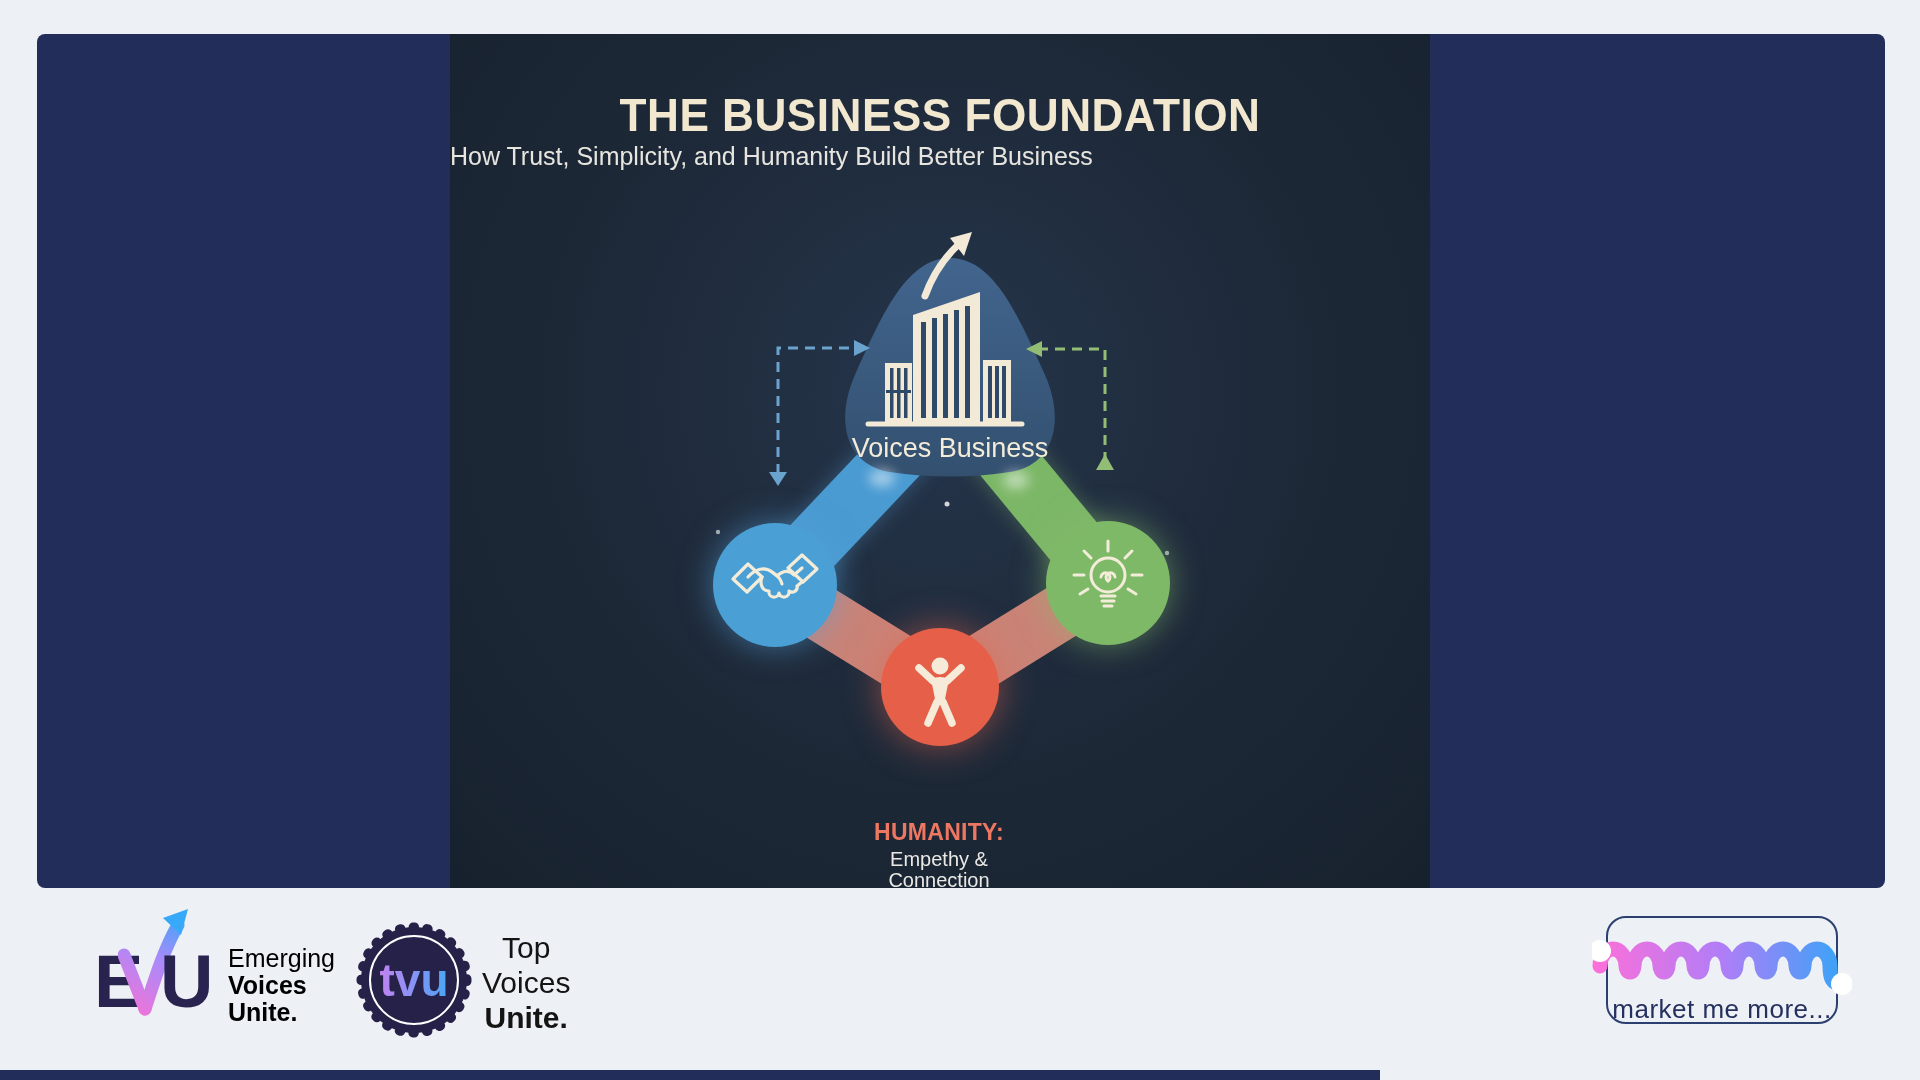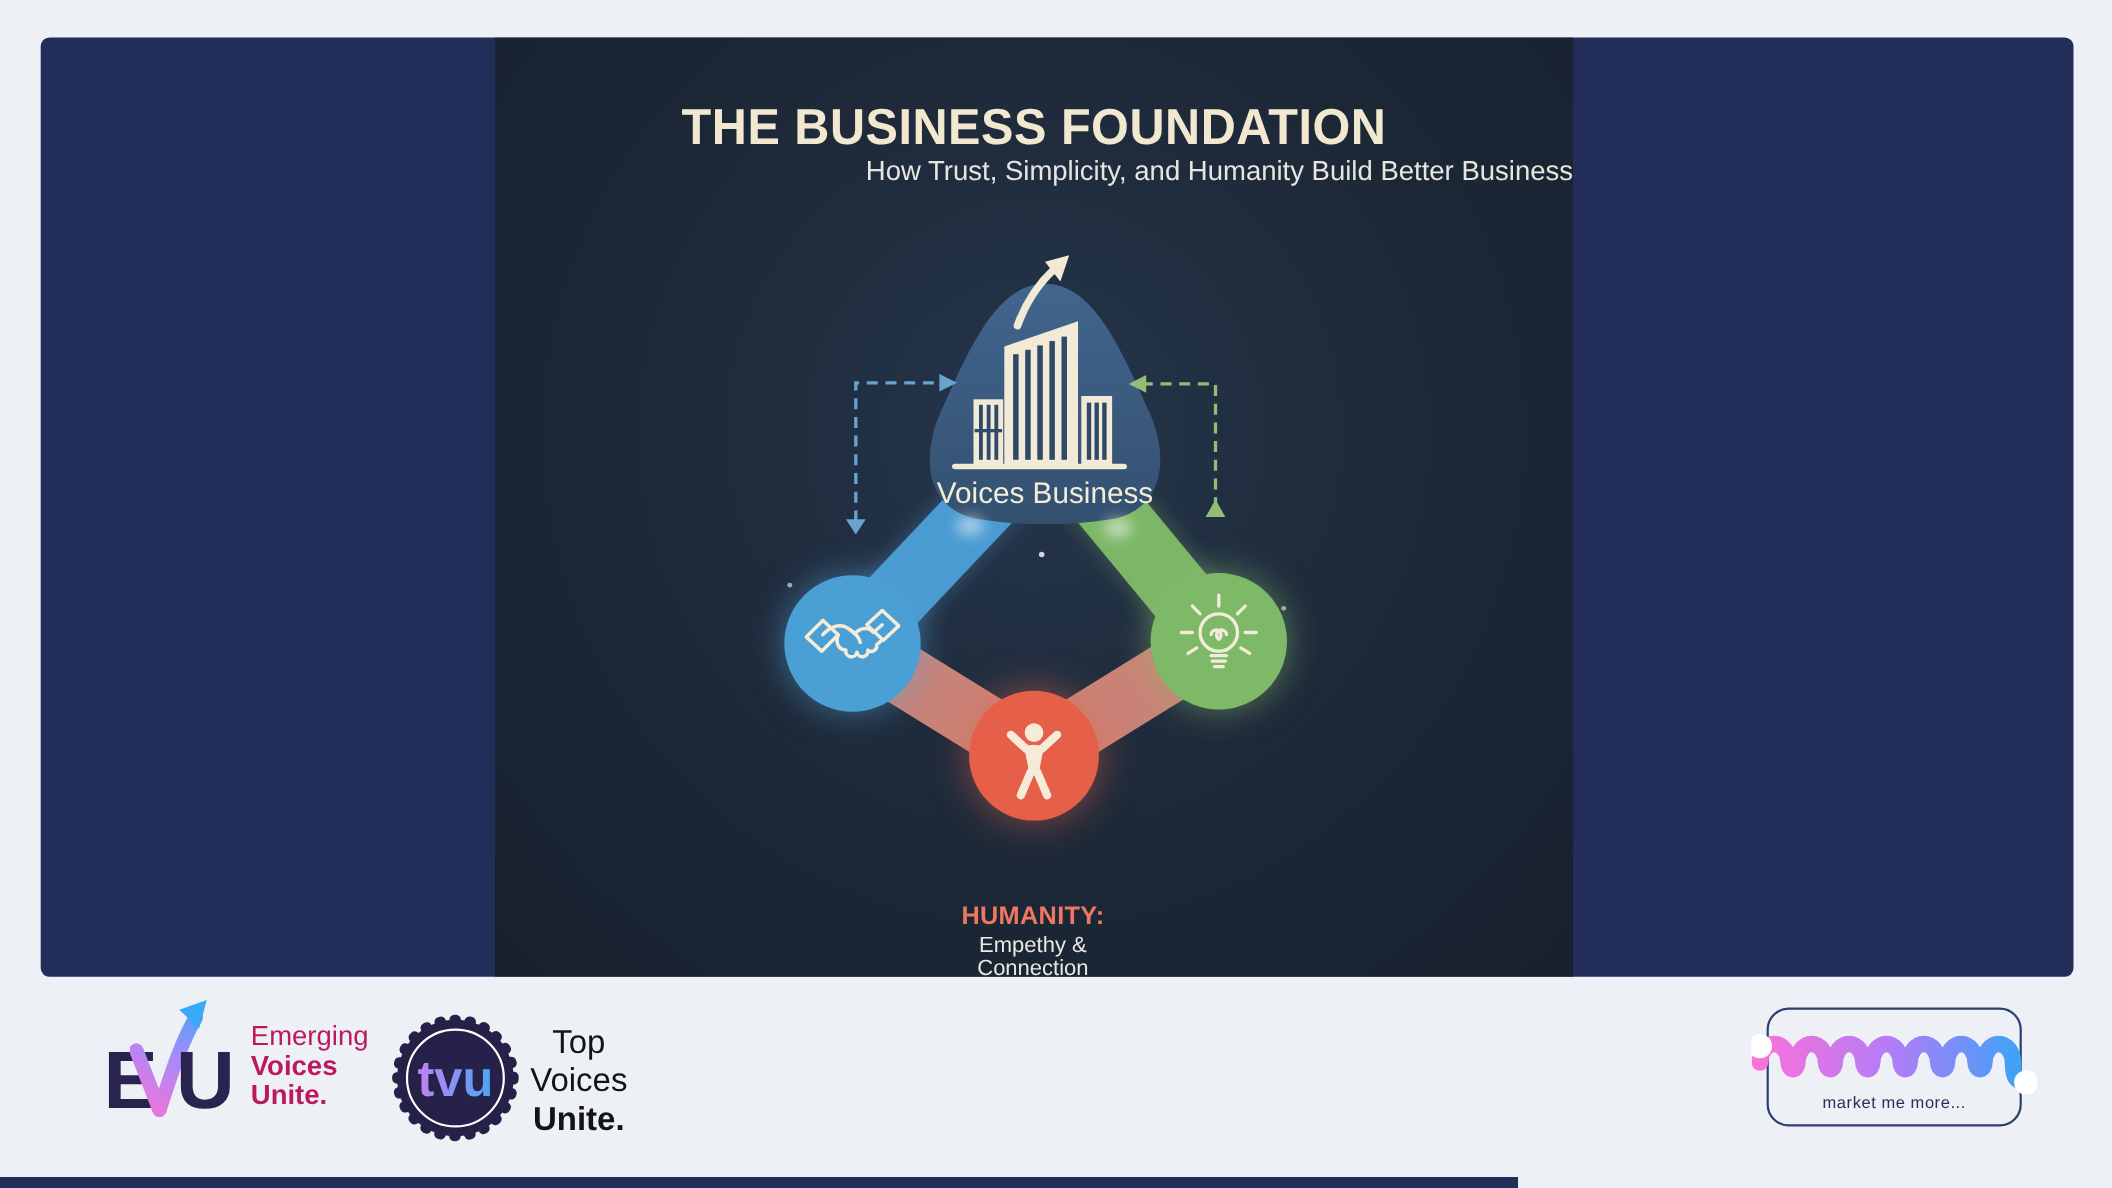--- a/index.html
+++ b/index.html
@@ -9,21 +9,21 @@
 
   
   .card { position:absolute; left:37px; top:34px; width:1848px; height:854px;
           background:#222d59; border-radius:8px; overflow:hidden; }
   .art  { position:absolute; left:413px; top:0; width:980px; height:854px;
           background:radial-gradient(ellipse at 50% 42%, #25354b 0%, #1d2837 55%, #17212e 100%); }
 
   .ig-title { position:absolute; top:54px; left:0; width:100%; text-align:center;
               font-size:46px; font-weight:700; letter-spacing:.5px; color:#f2e8cf;
               transform:scaleX(.96); }
-  .ig-subtitle { position:absolute; top:108px; left:0; width:100%; text-align:right;
+  .ig-subtitle { position:absolute; top:108px; left:0; width:100%; text-align:left;
               font-size:25px; font-weight:400; color:#e7e5df; }
 
   .diagram { position:absolute; left:0; top:0; width:980px; height:854px; }
 
   .bb-label { position:absolute; left:500px; top:399px; transform:translateX(-50%);
               font-size:27px; color:#f3ecd9; white-space:nowrap; }
 
   .node-label { position:absolute; transform:translateX(-50%); text-align:center; white-space:nowrap; }
   .node-title { font-size:23px; font-weight:700; letter-spacing:.3px; }
   .node-desc  { font-size:20px; color:#e9e8e4; margin-top:3px; }
@@ -31,34 +31,34 @@
   .lbl-simplicity { left:678px; top:641px; }
   .lbl-humanity   { left:489px; top:741px;margin-top:44px; }
   .lbl-humanity .node-desc { line-height:21px; }
 
   
   .evu-logo { position:absolute; left:94px; top:905px; width:250px; height:120px; }
   .evu-letter { position:absolute; font-size:74px; font-weight:700; color:#29234f; line-height:70px; }
   .evu-e { left:0; top:42px; }
   .evu-u { left:66px; top:42px; }
   .evu-v-svg { position:absolute; left:24px; top:0; }
-  .evu-text { position:absolute; left:134px; top:24px; font-size:25px; line-height:27px; color:#be185d; }
+  .evu-text { position:absolute; left:134px; top:40px; font-size:25px; line-height:27px; color:#000000; }
   .evu-text .b { font-weight:700; }
 
   .tvu-logo { position:absolute; left:356px; top:922px; width:240px; height:116px; }
   .tvu-badge-svg { position:absolute; left:0; top:0; }
   .tvu-text { position:absolute; left:126px; top:8px; font-size:30px; line-height:35px; color:#141414;text-align:center; }
   .tvu-text .b { font-weight:700; }
 
   .mmm-logo { position:absolute; left:1592px; top:912px; width:262px; height:125px; }
   .mmm-frame { position:absolute; left:14px; top:4px; width:232px; height:108px;
                border:2.5px solid #2c406f; border-radius:20px; }
   .mmm-squiggle-svg { position:absolute; left:0; top:8px; }
   .mmm-tagline { position:absolute; left:14px; top:82px; width:232px; text-align:center;
-                 font-size:15px; letter-spacing:.5px; color:#25305e; }
+                 font-size:26px; letter-spacing:.5px; color:#25305e; }
 
   .bottom-strip { position:absolute; left:0; top:1070px; width:1380px; height:10px; background:#222d59; }
 
   .glow-blue   { filter:drop-shadow(0 0 16px rgba(86,163,218,.55)); }
   .glow-green  { filter:drop-shadow(0 0 16px rgba(136,190,110,.55)); }
   .glow-red    { filter:drop-shadow(0 0 18px rgba(231,101,77,.55)); }
   .band-glow-b { filter:drop-shadow(0 0 10px rgba(86,163,218,.35)); }
   .band-glow-g { filter:drop-shadow(0 0 10px rgba(136,190,110,.35)); }
 </style>
 </head>

